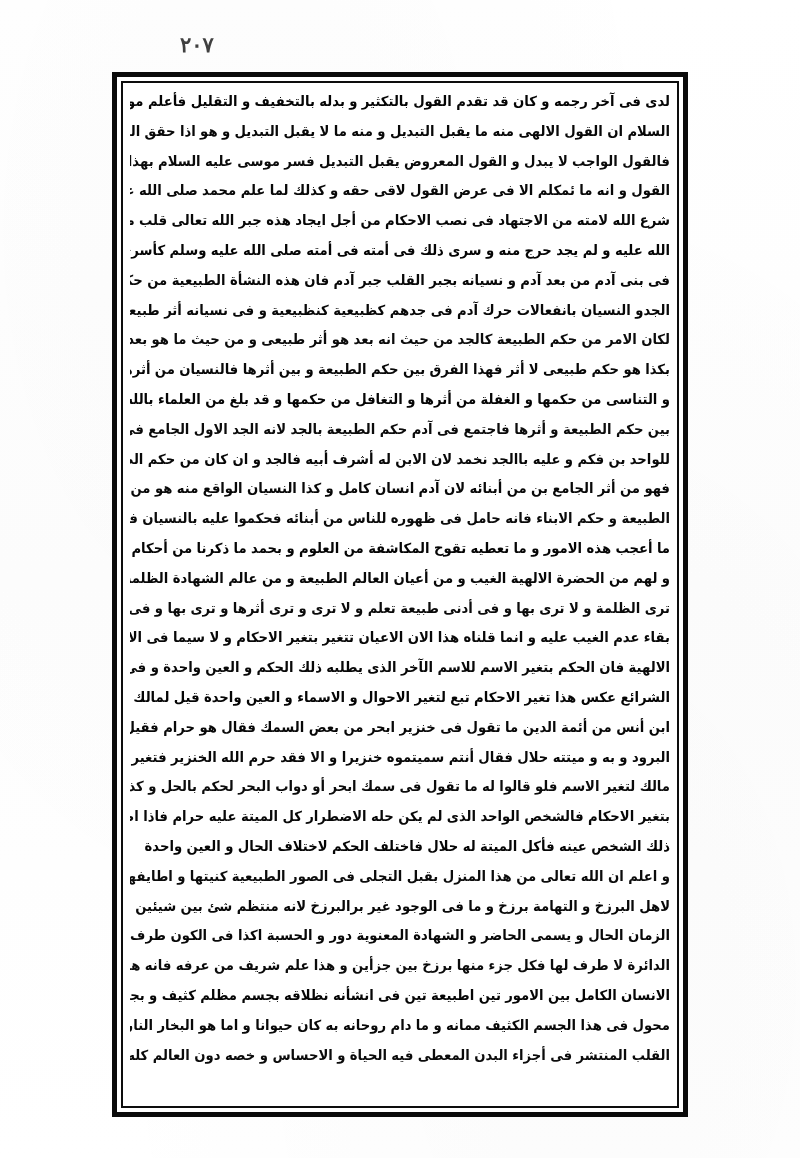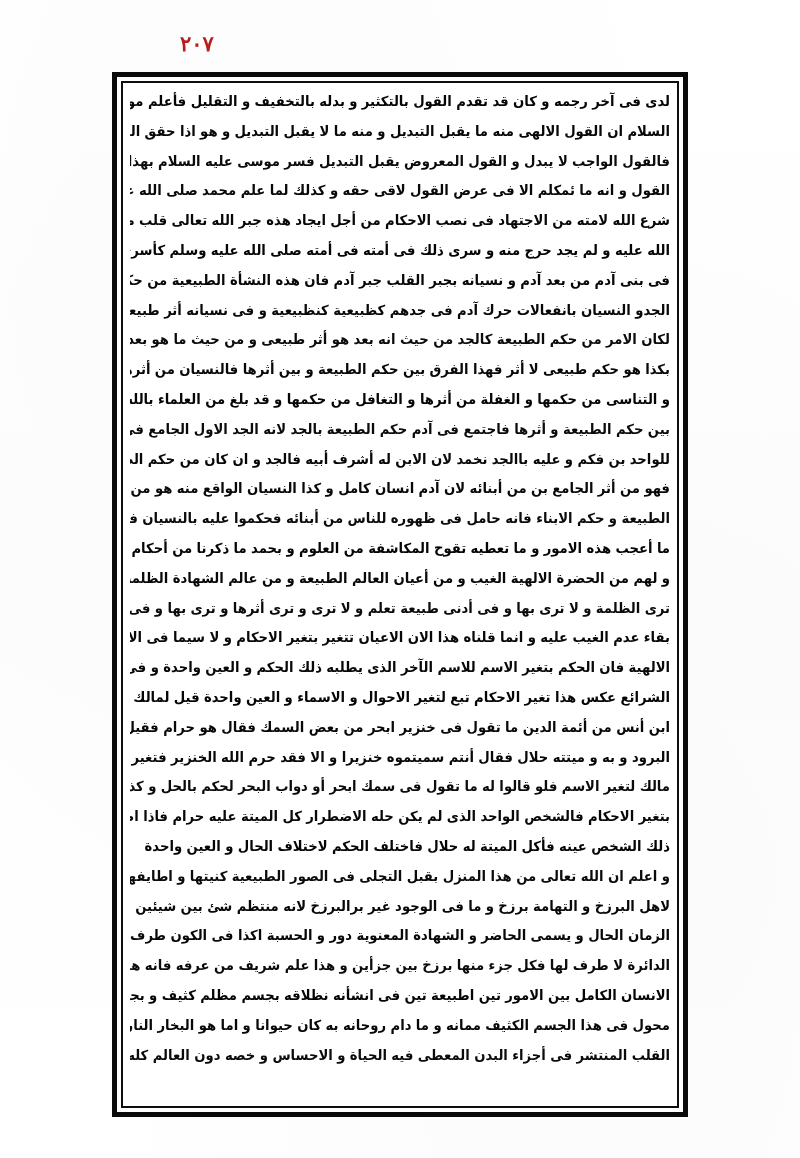--- a/index.html
+++ b/index.html
@@ -32,25 +32,25 @@
       radial-gradient(ellipse at 75% 85%, rgba(0,0,0,0.014), rgba(0,0,0,0) 62%),
       linear-gradient(180deg, #ffffff 0%, #fdfdfd 50%, #ffffff 100%);
     pointer-events: none;
   }
 
   
   #folio-number {
     position: absolute;
     top: 34px;
     left: 180px;
-    font-family: Liberation Serif, serif;
+    font-family: Liberation Sans, sans-serif;
     font-size: 21px;
     font-weight: 700;
     letter-spacing: 1px;
-    color: #b91c1c;
+    color: #404040;
     direction: rtl;
     line-height: 1;
   }
 
   
   #text-frame {
     position: absolute;
     top: 72px;
     left: 112px;
     width: 576px;

